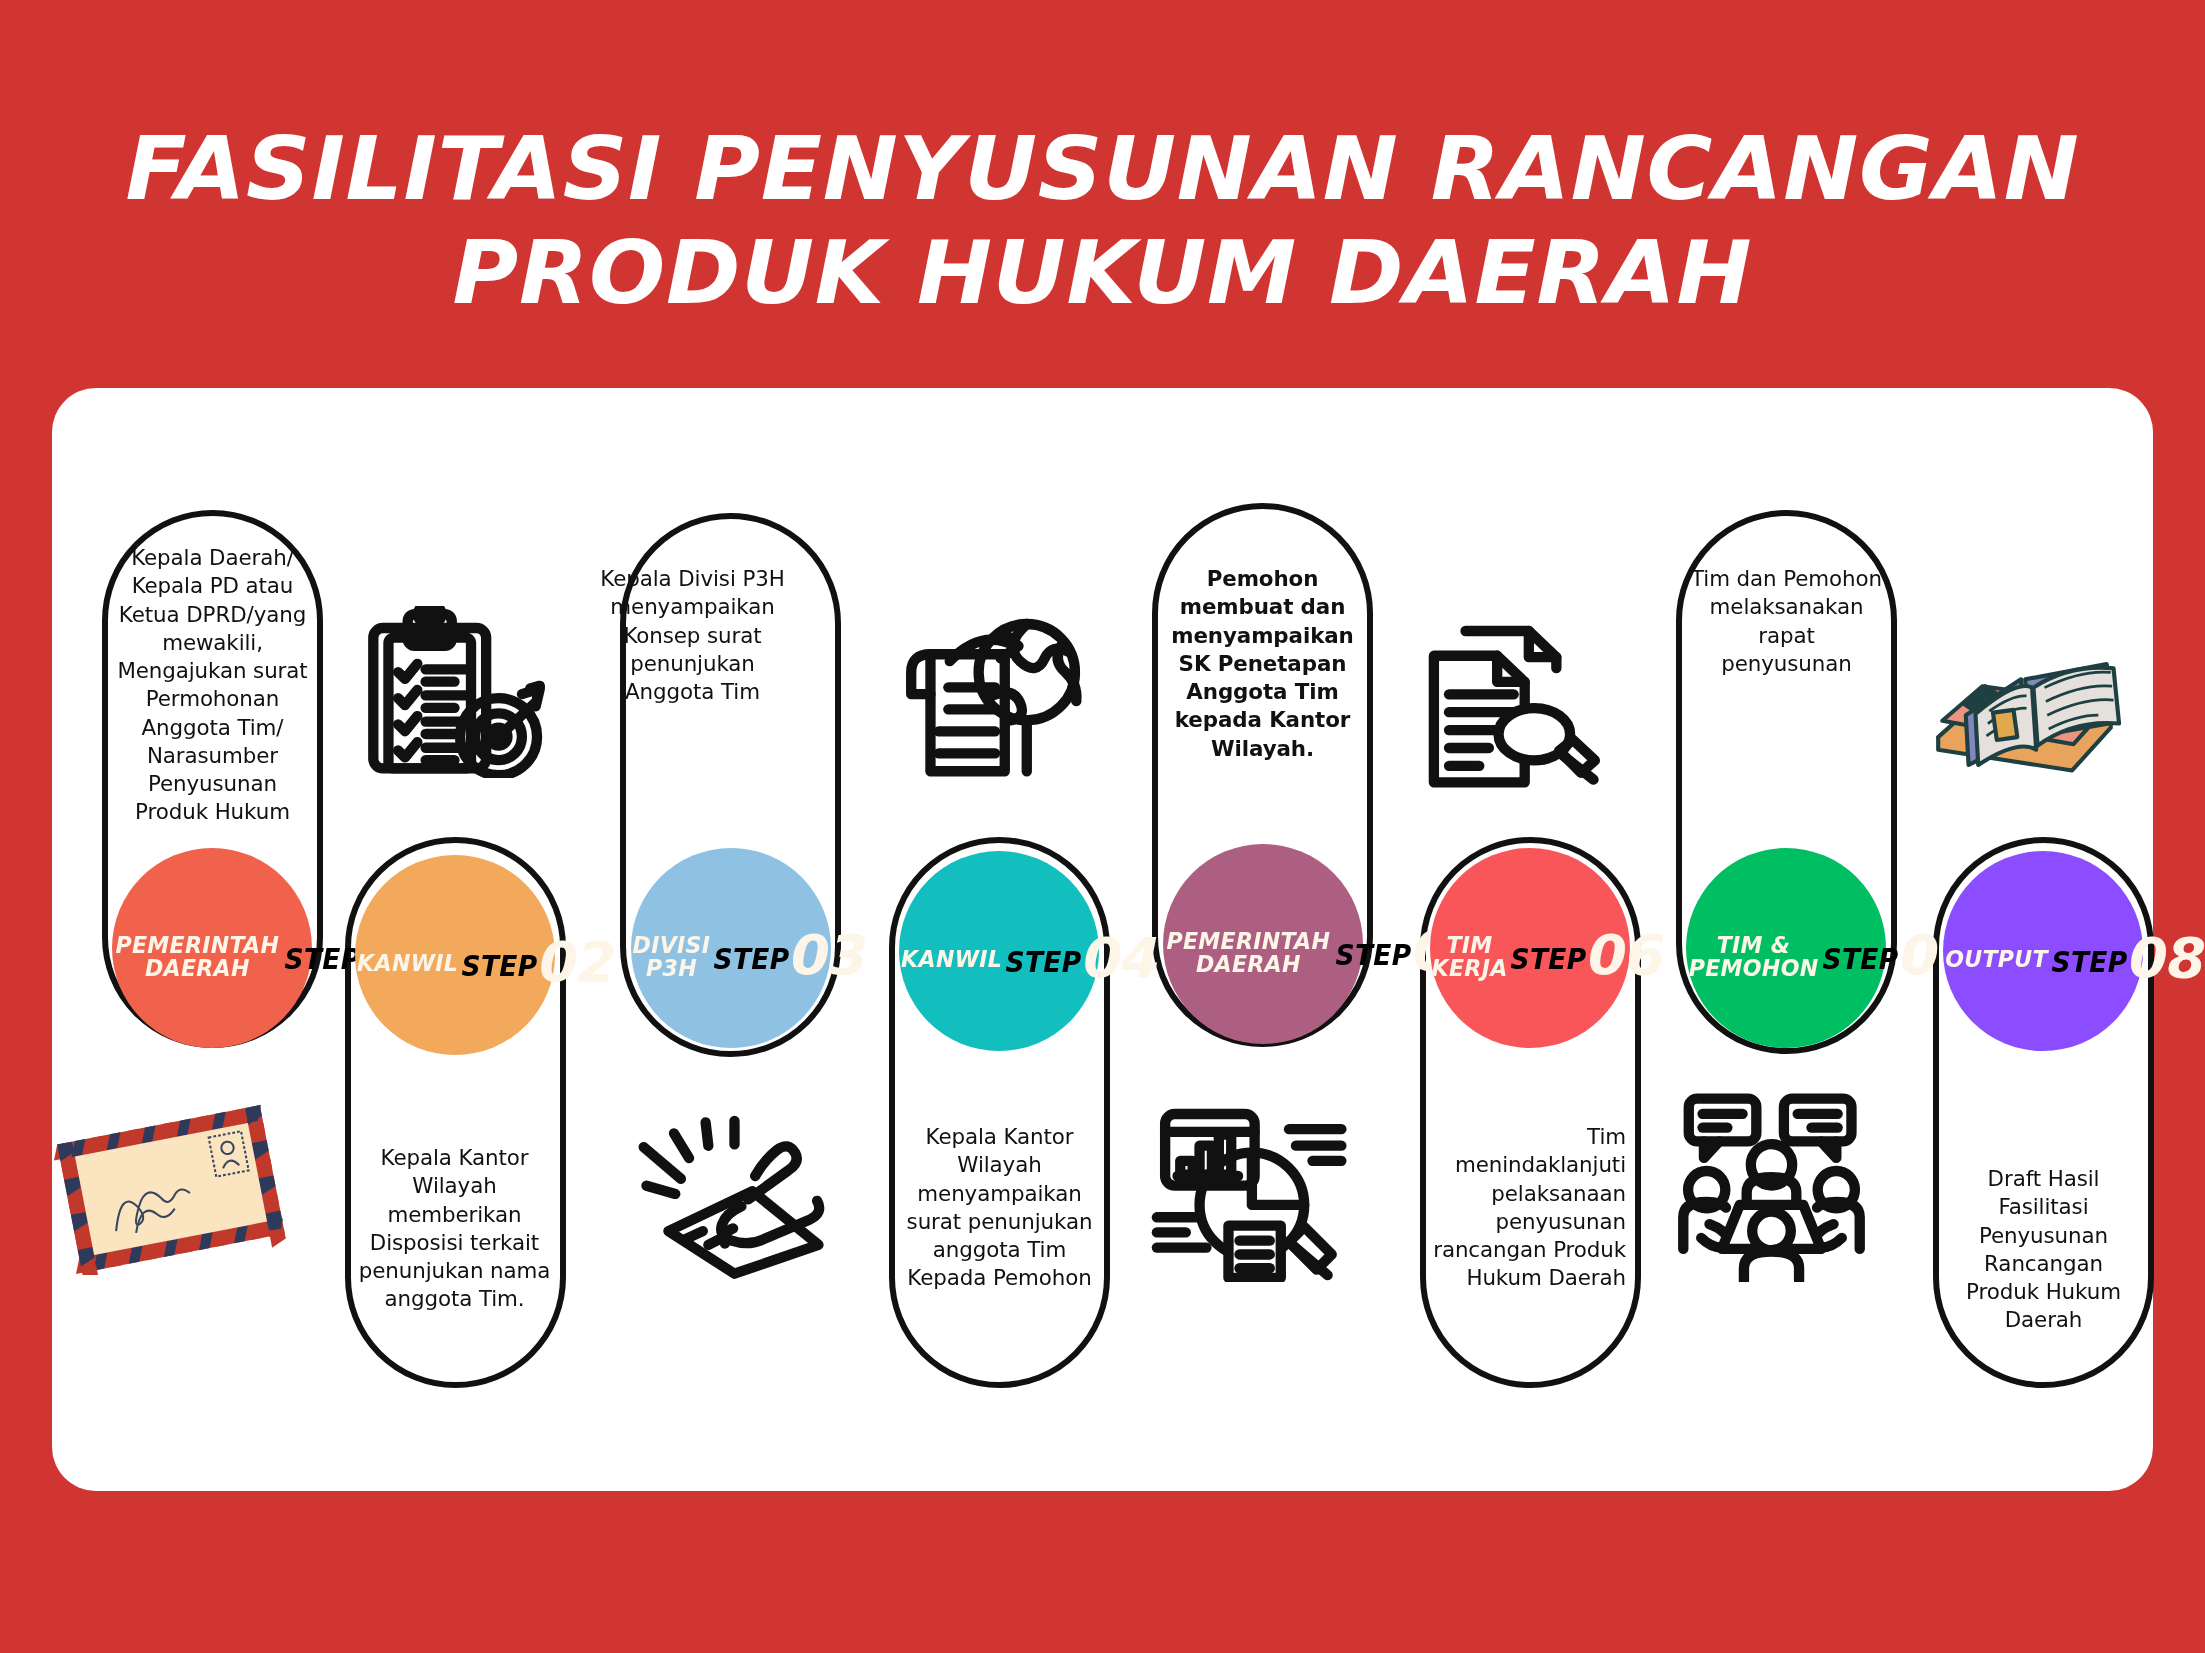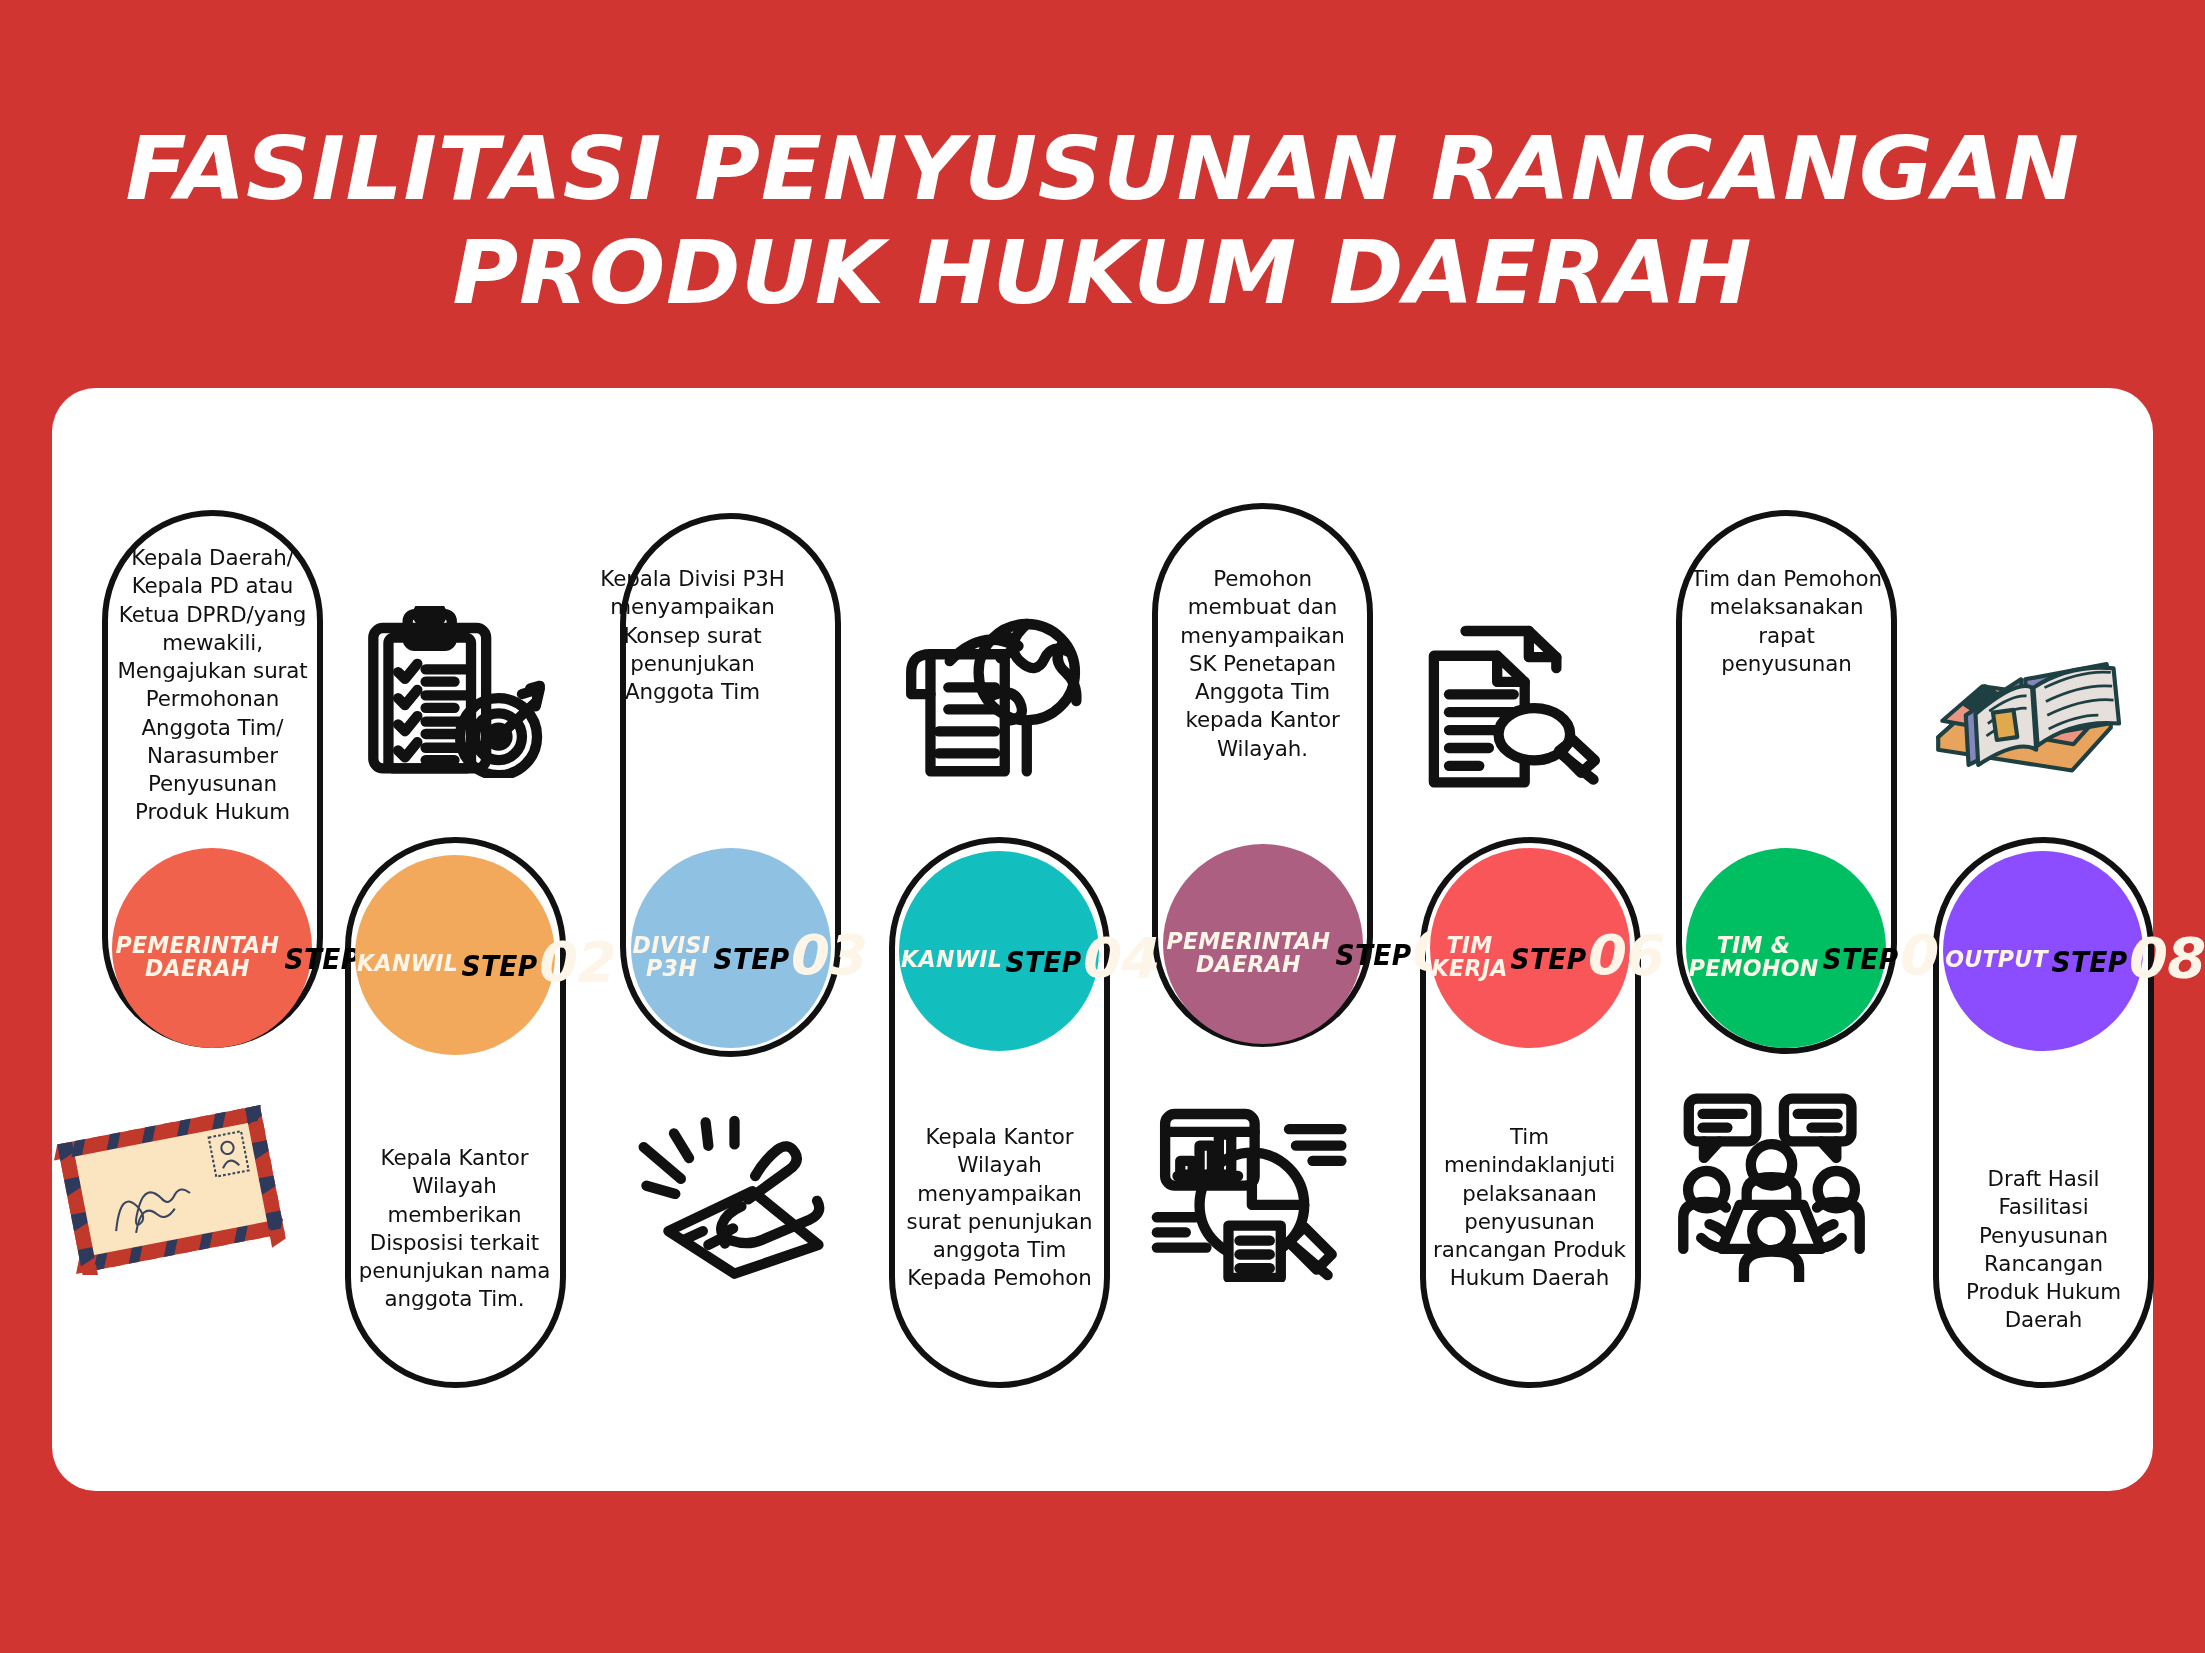--- a/index.html
+++ b/index.html
@@ -267,21 +267,21 @@
    <circle cx="210" cy="86" r="70" stroke="#111" fill="none" stroke-width="15" stroke-linecap="round" stroke-linejoin="round"></circle>
    <path d="M210 16 q-34 30 -10 54 q24 22 36 -4 q10 -22 34 -10" stroke="#111" fill="none" stroke-width="15" stroke-linecap="round" stroke-linejoin="round"></path>
    <path d="M160 120 q30 -12 40 10 q10 22 -14 26" stroke="#111" fill="none" stroke-width="15" stroke-linecap="round" stroke-linejoin="round"></path>
    <path d="M262 44 q-16 24 4 42 q18 16 16 42" stroke="#111" fill="none" stroke-width="15" stroke-linecap="round" stroke-linejoin="round"></path>
    <line x1="210" y1="156" x2="210" y2="230" stroke="#111" fill="none" stroke-width="15" stroke-linecap="round" stroke-linejoin="round"></line>
    <path d="M98 70 q46 -48 96 -22" stroke="#111" fill="none" stroke-width="15" stroke-linecap="round" stroke-linejoin="round"></path>
    <path d="M176 28 l22 20 l-26 18" stroke="#111" fill="none" stroke-width="15" stroke-linecap="round" stroke-linejoin="round"></path>
  </svg>
              </div>
     <div class="capsule" style="left:1152px;top:503px;height:544px;"></div>
-    <div class="cap-text" style="left:1166px;width:193px;top:565px;">Pemohon membuat dan menyampaikan SK Penetapan Anggota Tim kepada Kantor Wilayah.</div>
+    <div class="cap-text" style="left:1166px;width:193px;top:565px;font-weight:bold;">Pemohon membuat dan menyampaikan SK Penetapan Anggota Tim kepada Kantor Wilayah.</div>
     <div class="badge" style="left:1163px;top:844px;background:#AD5F82;">
              <div class="role">
                <span>PEMERINTAH</span><br><span>DAERAH</span>
              </div>
              <div class="steplabel">STEP</div>
              <div class="num">05</div>
            </div>
     <div class="iconbox" style="left:1147px;top:1103px;width:207px;height:179px;">
                <svg width="207" height="179" viewBox="0 0 300 260">
    <rect x="26" y="16" width="130" height="104" rx="14" stroke="#111" fill="none" stroke-width="15" stroke-linecap="round" stroke-linejoin="round"></rect>
@@ -300,21 +300,21 @@
    <line x1="14" y1="166" x2="70" y2="166" stroke="#111" fill="none" stroke-width="15" stroke-linecap="round" stroke-linejoin="round"></line>
    <line x1="14" y1="188" x2="56" y2="188" stroke="#111" fill="none" stroke-width="15" stroke-linecap="round" stroke-linejoin="round"></line>
    <line x1="14" y1="210" x2="86" y2="210" stroke="#111" fill="none" stroke-width="15" stroke-linecap="round" stroke-linejoin="round"></line>
    <rect x="118" y="178" width="76" height="76" fill="#fff" stroke="#111" stroke-width="15" stroke-linecap="round" stroke-linejoin="round"></rect>
    <line x1="134" y1="200" x2="178" y2="200" stroke="#111" fill="none" stroke-width="15" stroke-linecap="round" stroke-linejoin="round"></line>
    <line x1="134" y1="220" x2="178" y2="220" stroke="#111" fill="none" stroke-width="15" stroke-linecap="round" stroke-linejoin="round"></line>
    <line x1="134" y1="240" x2="178" y2="240" stroke="#111" fill="none" stroke-width="15" stroke-linecap="round" stroke-linejoin="round"></line>
  </svg>
              </div>
     <div class="capsule" style="left:1420px;top:837px;height:551px;"></div>
-    <div class="cap-text" style="left:1433px;width:193px;top:1123px;">Tim menindaklanjuti pelaksanaan penyusunan rancangan Produk Hukum Daerah</div>
+    <div class="cap-text" style="left:1433px;width:193px;top:1123px;text-align:right;">Tim menindaklanjuti pelaksanaan penyusunan rancangan Produk Hukum Daerah</div>
     <div class="badge" style="left:1430px;top:848px;background:#F9565A;">
              <div class="role">
                <span>TIM KERJA</span>
              </div>
              <div class="steplabel">STEP</div>
              <div class="num">06</div>
            </div>
     <div class="iconbox" style="left:1413px;top:620px;width:200px;height:172px;">
                <svg width="200" height="172" viewBox="0 0 290 250">
    <path d="M76 16 h92 l40 38 v16" stroke="#111" fill="none" stroke-width="15" stroke-linecap="round" stroke-linejoin="round"></path>

